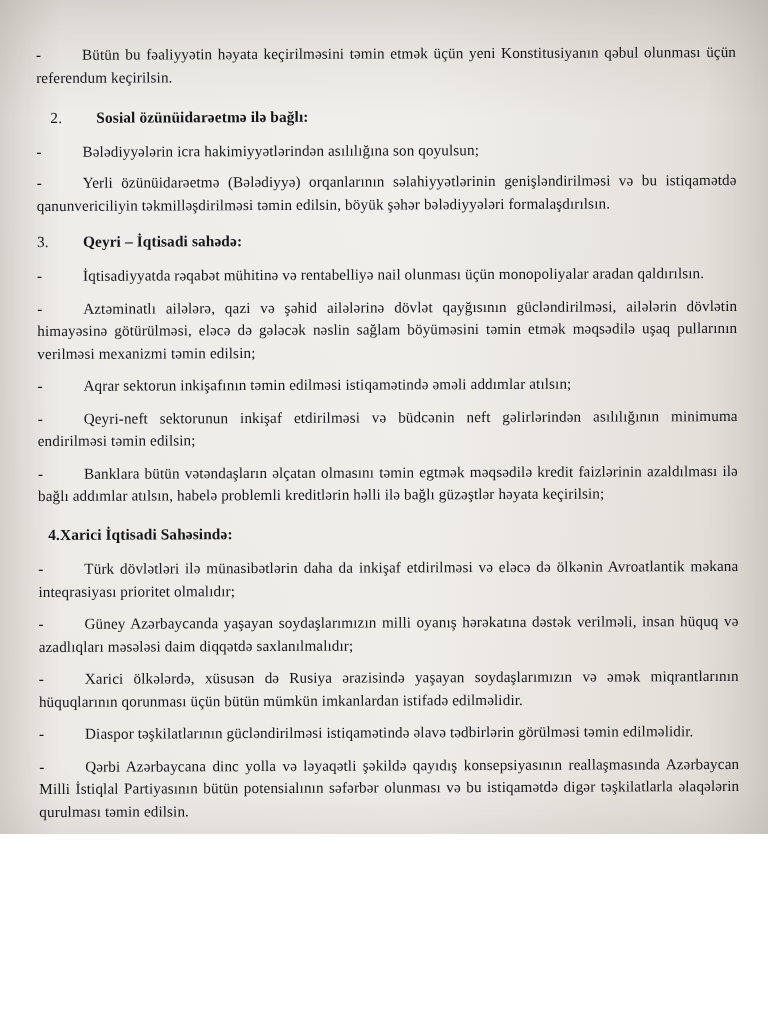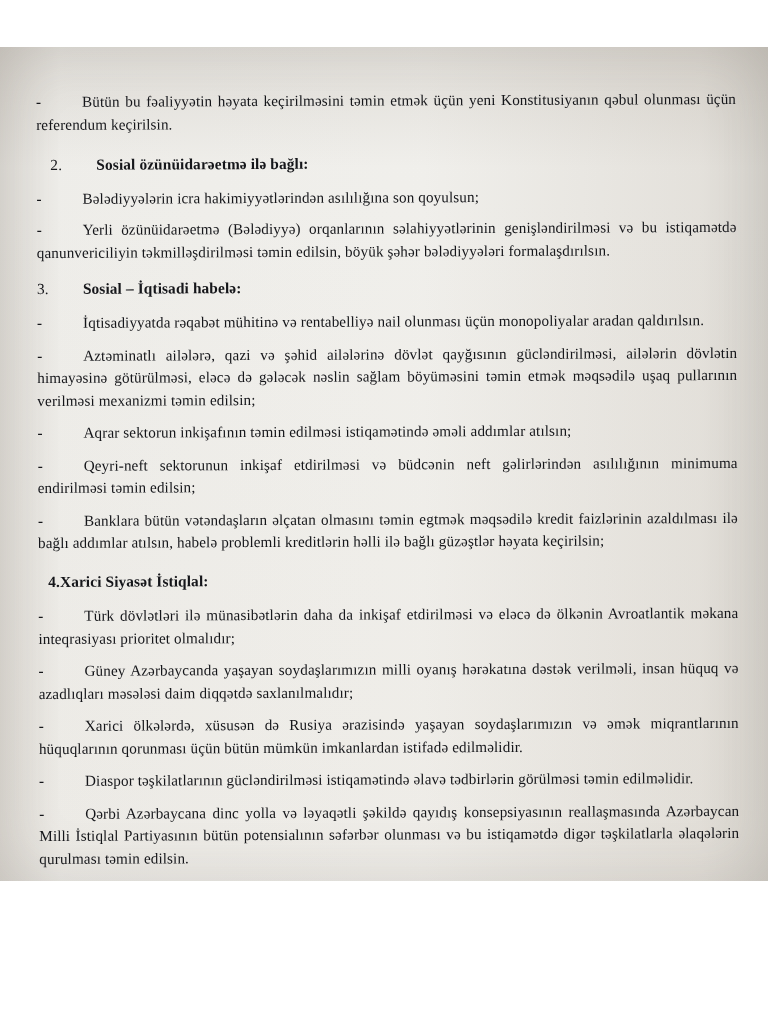--- a/index.html
+++ b/index.html
@@ -16,21 +16,20 @@
   .page {
     position: relative;
     width: 768px;
     height: 834px;
     background: #f4f3f1;
     background-image:
       linear-gradient(to right, #e9e7e4 0px, #fbfbfa 60px, #fdfdfc 420px, #f0eeeb 700px, #e2e0dc 768px),
       linear-gradient(to bottom, #eceae7 0px, #fdfdfc 120px, #fbfaf8 780px, #eeecea 1024px);
     background-blend-mode: multiply;
     box-sizing: border-box;
-    margin-top: 47px;
   }
   .paper-shadow {
     position: absolute;
     inset: 0;
     pointer-events: none;
     box-shadow: inset 0 0 60px rgba(120,118,112,0.18);
   }
   .doc-body {
     position: absolute;
     left: 36px;
@@ -103,21 +102,21 @@
 
     <p class="dash-item tight">
       <span class="dash">-</span><span>Bələdiyyələrin icra hakimiyyətlərindən asılılığına son qoyulsun;</span>
     </p>
 
     <p class="dash-item tight">
       <span class="dash">-</span><span>Yerli özünüidarəetmə (Bələdiyyə) orqanlarının səlahiyyətlərinin genişləndirilməsi və bu istiqamətdə qanunvericiliyin təkmilləşdirilməsi təmin edilsin, böyük şəhər bələdiyyələri formalaşdırılsın.</span>
     </p>
 
     <p class="heading">
-      <span class="num">3.</span><span>Sosial – İqtisadi habelə:</span>
+      <span class="num">3.</span><span>Qeyri – İqtisadi sahədə:</span>
     </p>
 
     <p class="dash-item">
       <span class="dash">-</span><span>İqtisadiyyatda rəqabət mühitinə və rentabelliyə nail olunması üçün monopoliyalar aradan qaldırılsın.</span>
     </p>
 
     <p class="dash-item">
       <span class="dash">-</span><span>Aztəminatlı ailələrə, qazi və şəhid ailələrinə dövlət qayğısının gücləndirilməsi, ailələrin dövlətin himayəsinə götürülməsi, eləcə də gələcək nəslin sağlam böyüməsini təmin etmək məqsədilə uşaq pullarının verilməsi mexanizmi təmin edilsin;</span>
     </p>
 
@@ -127,21 +126,21 @@
 
     <p class="dash-item">
       <span class="dash">-</span><span>Qeyri-neft sektorunun inkişaf etdirilməsi və büdcənin neft gəlirlərindən asılılığının minimuma endirilməsi təmin edilsin;</span>
     </p>
 
     <p class="dash-item">
       <span class="dash">-</span><span>Banklara bütün vətəndaşların əlçatan olmasını təmin egtmək məqsədilə kredit faizlərinin azaldılması ilə bağlı addımlar atılsın, habelə problemli kreditlərin həlli ilə bağlı güzəştlər həyata keçirilsin;</span>
     </p>
 
     <p class="heading-4">
-      <span class="num b">4.</span><span>Xarici Siyasət İstiqlal:</span>
+      <span class="num b">4.</span><span>Xarici İqtisadi Sahəsində:</span>
     </p>
 
     <p class="dash-item">
       <span class="dash">-</span><span>Türk dövlətləri ilə münasibətlərin daha da inkişaf etdirilməsi və eləcə də ölkənin Avroatlantik məkana inteqrasiyası prioritet olmalıdır;</span>
     </p>
 
     <p class="dash-item">
       <span class="dash">-</span><span>Güney Azərbaycanda yaşayan soydaşlarımızın milli oyanış hərəkatına dəstək verilməli, insan hüquq və azadlıqları məsələsi daim diqqətdə saxlanılmalıdır;</span>
     </p>
 

